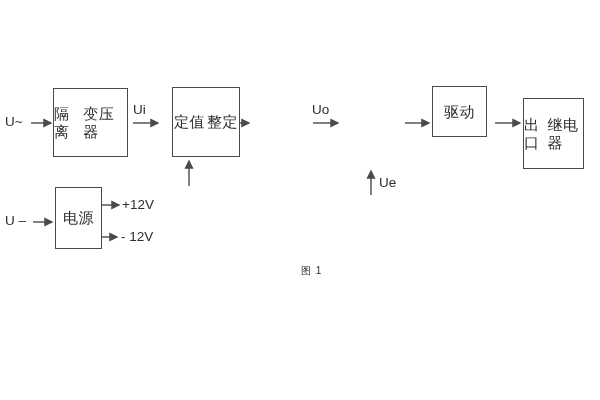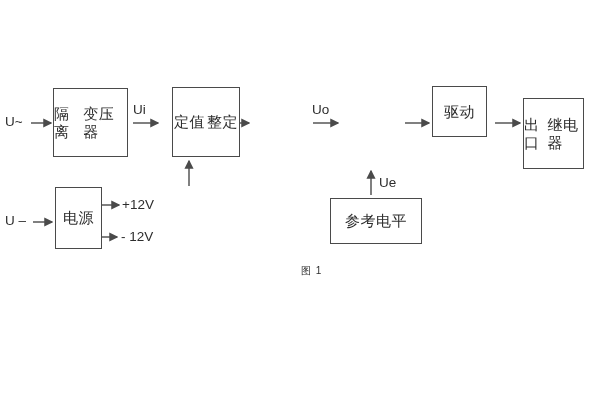--- a/index.html
+++ b/index.html
@@ -84,23 +84,20 @@
   <div class="node two" style="left:523px;top:98px;width:61px;height:71px">
     <span>出口</span>
     <span>继电器</span>
   </div>
 
   <div class="node one" style="left:55px;top:187px;width:47px;height:62px">
     <span>电源</span>
   </div>
 
 
-  <div class="node one" style="left:330px;top:198px;width:92px;height:46px">
-    <span>参考电平</span>
-  </div>
 
   <span class="sig" style="left:5px;top:114px">U~</span>
   <span class="sig" style="left:5px;top:213px">U –</span>
   <span class="sig" style="left:133px;top:102px">Ui</span>
   <span class="sig" style="left:312px;top:102px">Uo</span>
   <span class="sig" style="left:379px;top:175px">Ue</span>
   <span class="sig" style="left:122px;top:197px">+12V</span>
   <span class="sig" style="left:121px;top:229px">- 12V</span>
 
   <div class="caption" style="left:301px;top:264px">图 1</div>

